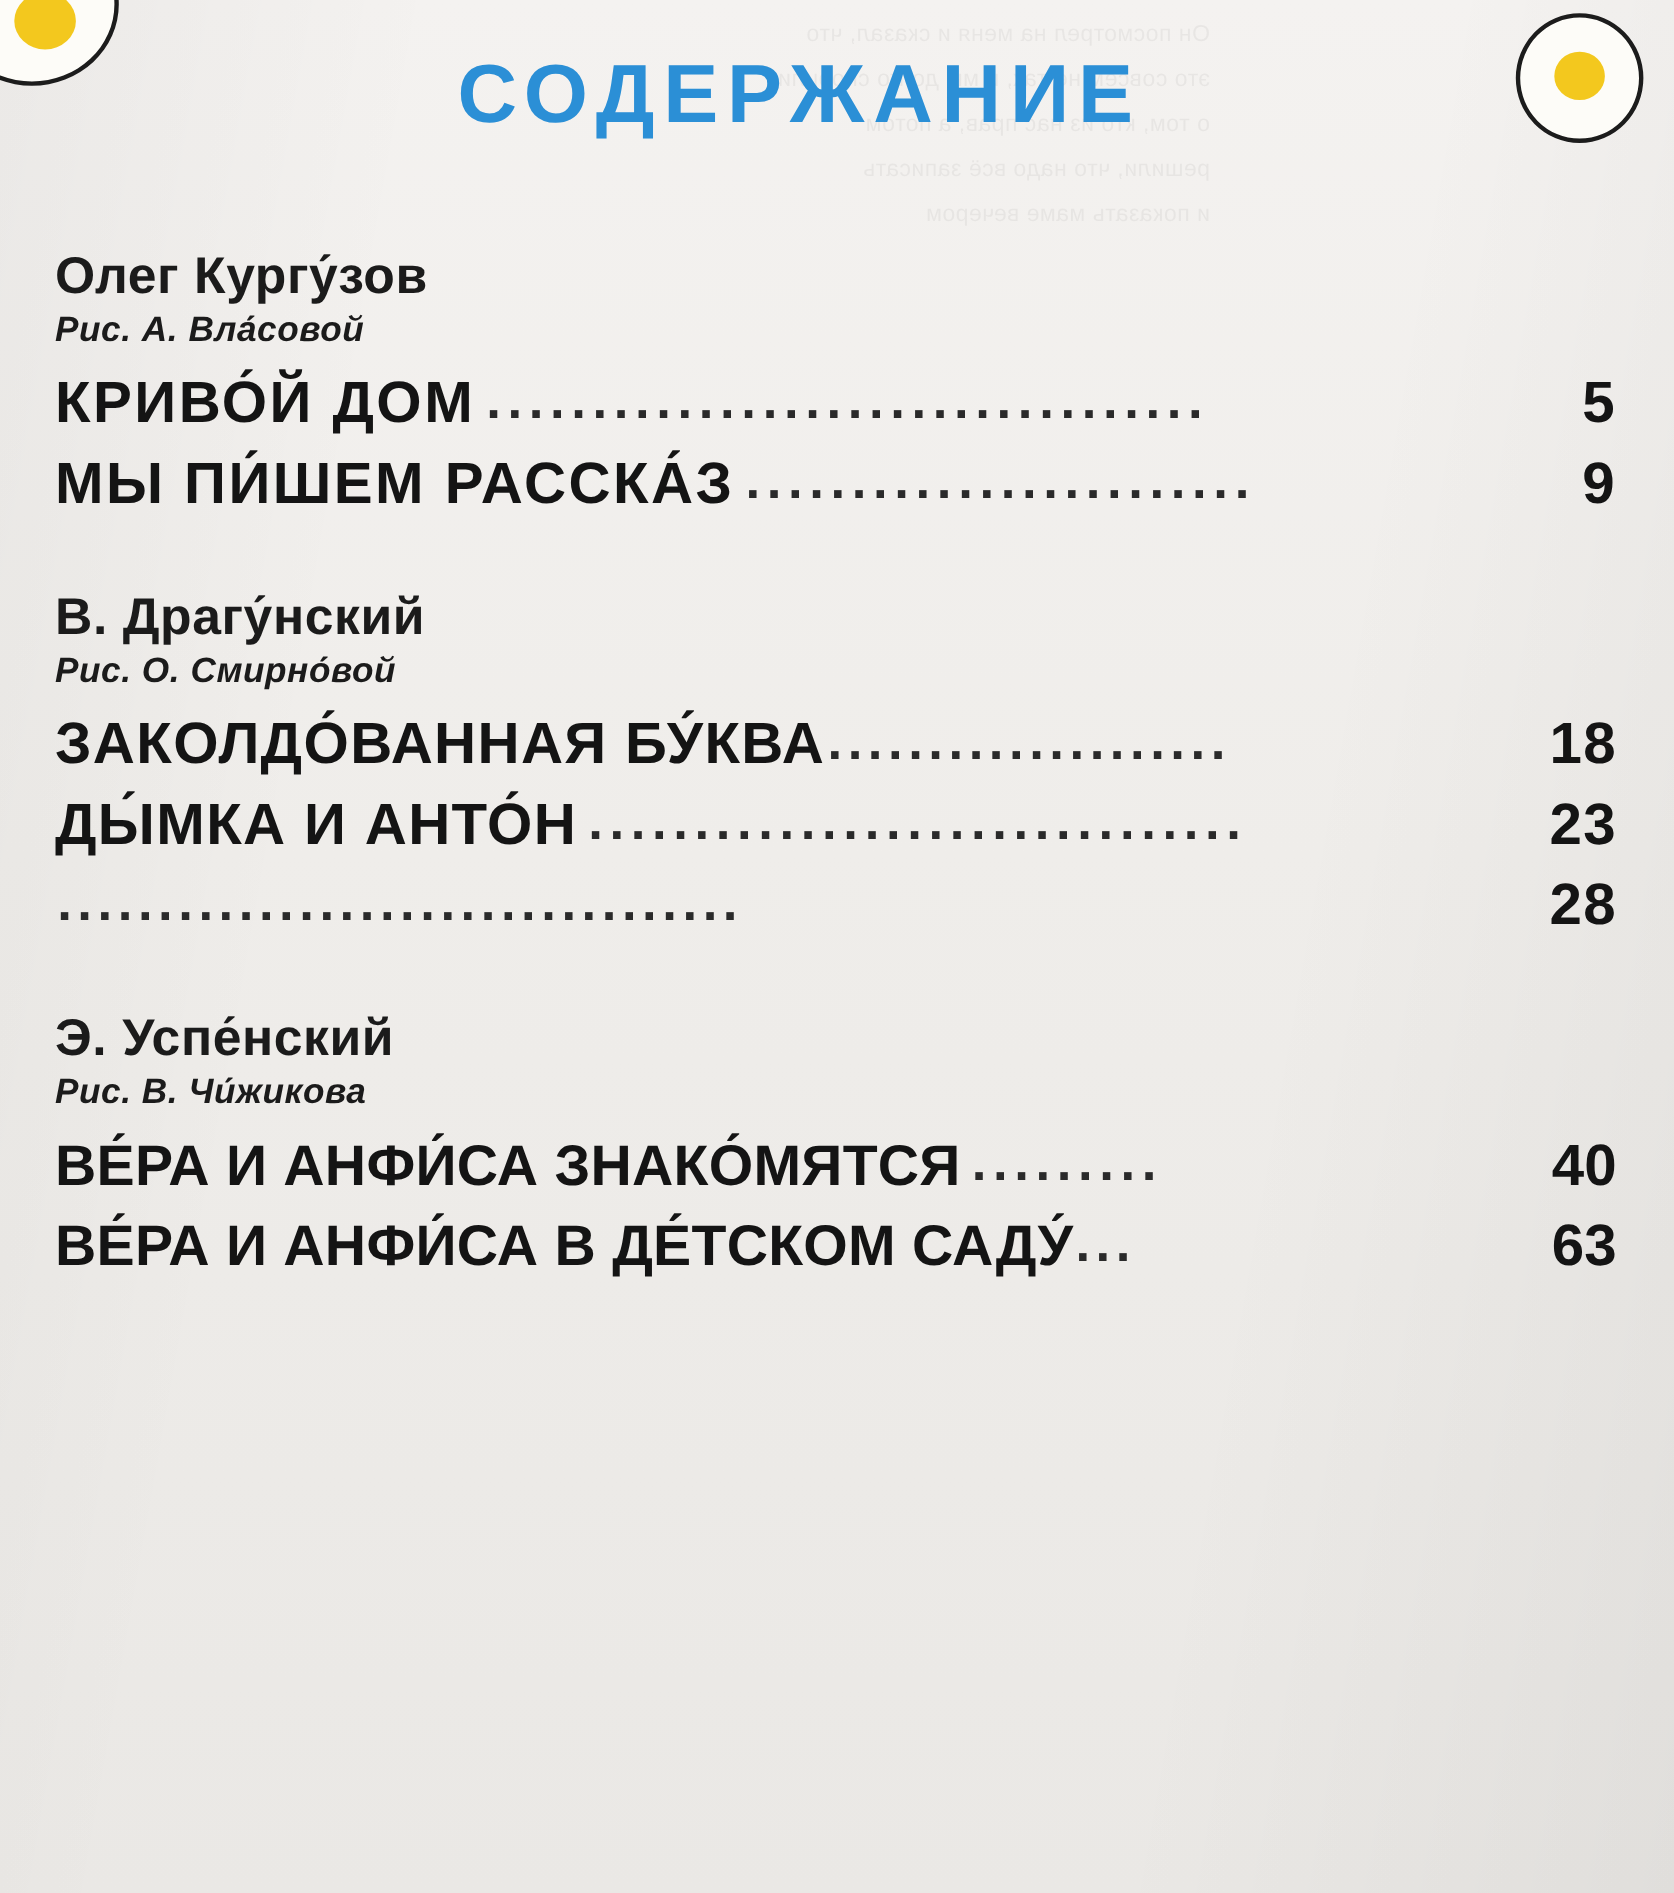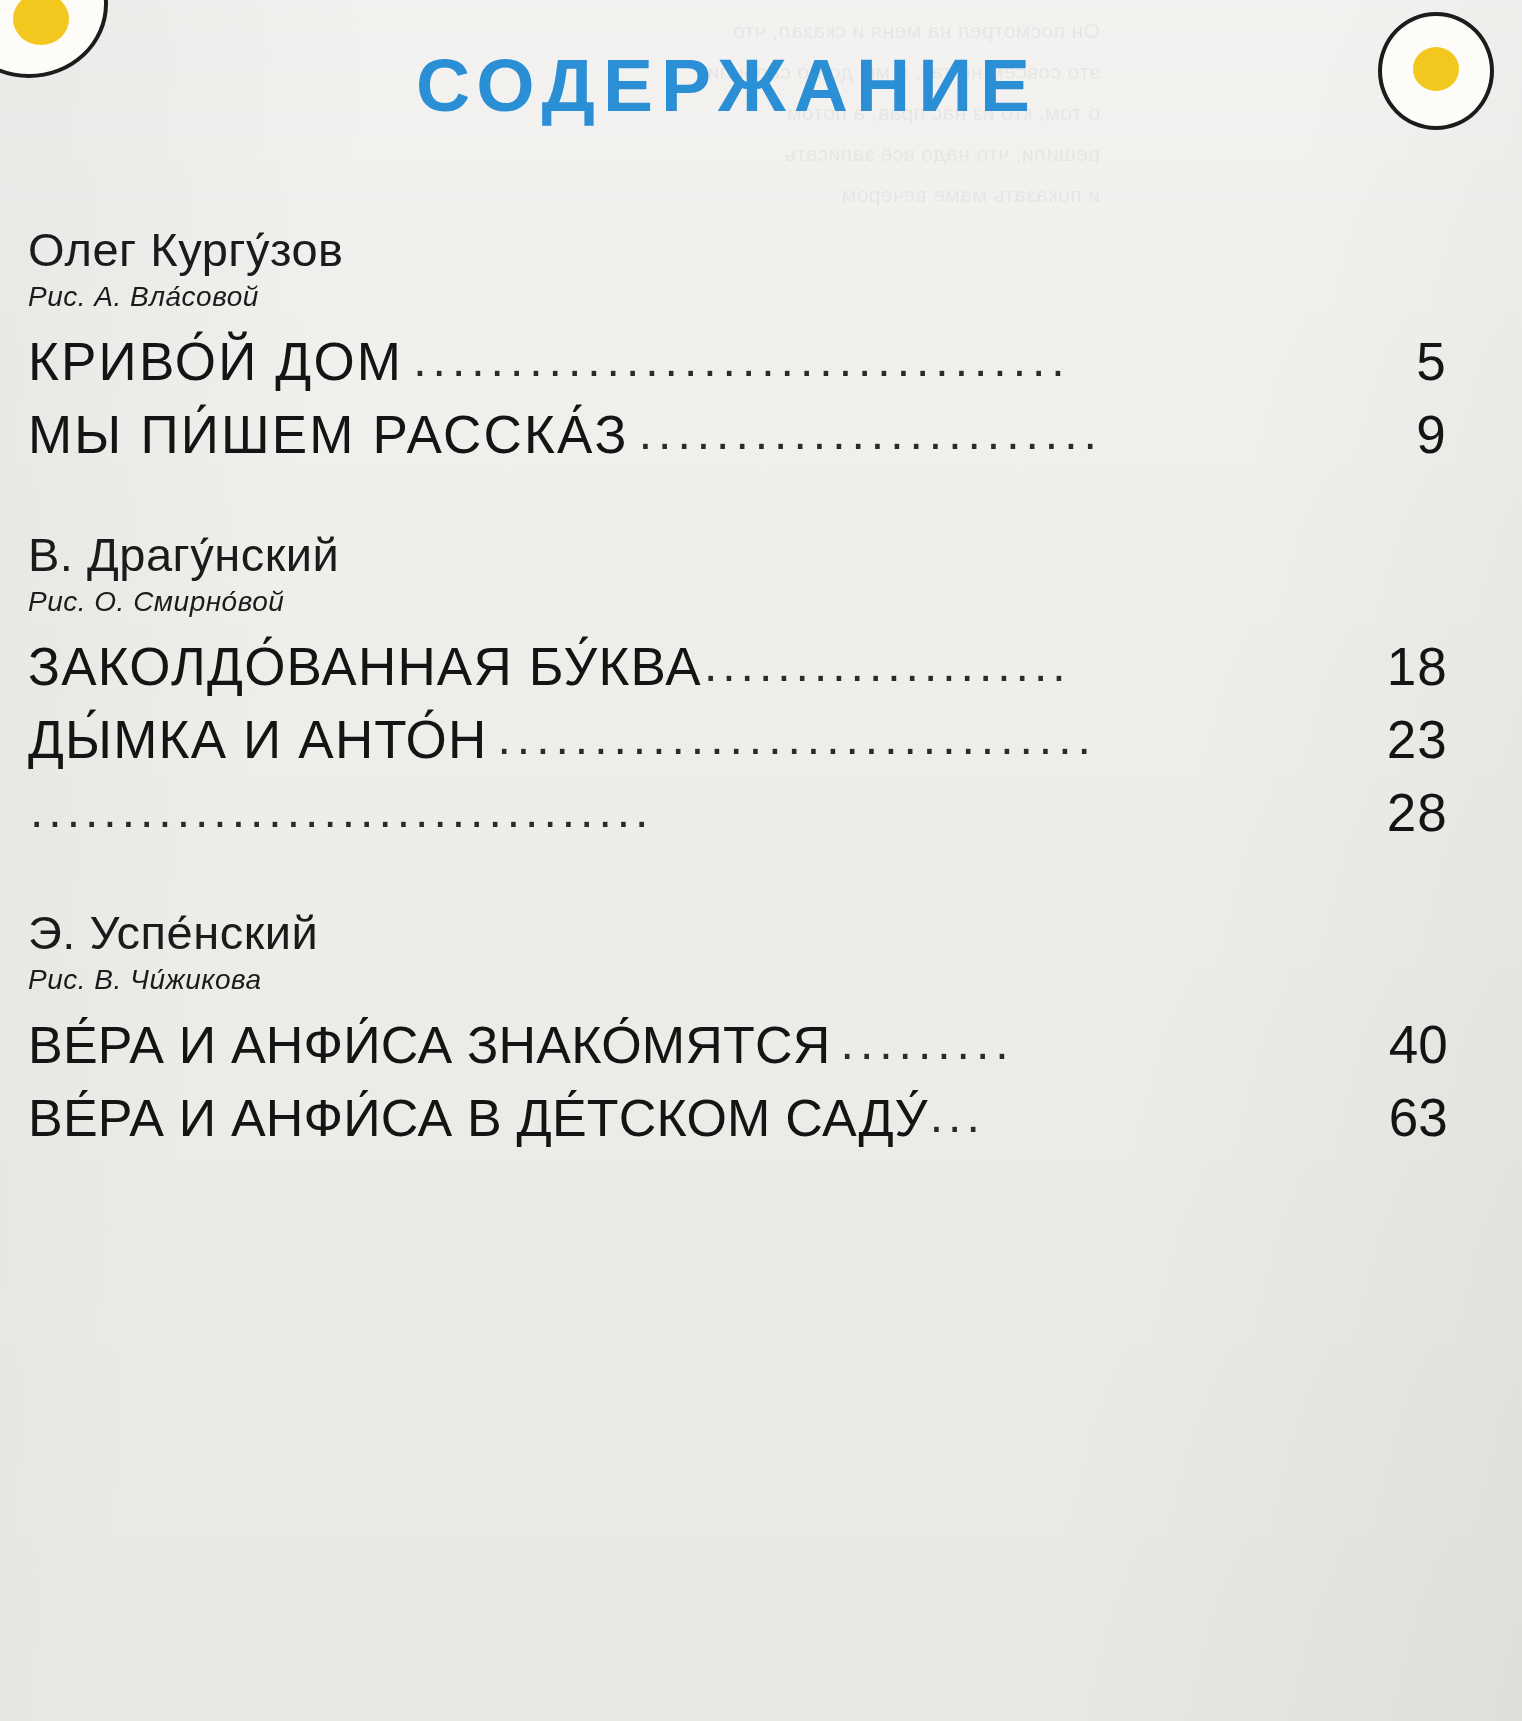--- a/index.html
+++ b/index.html
@@ -88,38 +88,39 @@
     text-align: center;
     color: #2b8fd6;
     font-size: 75px;
     font-weight: bold;
     letter-spacing: 8px;
     transform: translateX(-34px);
   }
 
   .content {
     position: absolute;
-    left: 28px;
+    left: 50px;
     top: 222px;
     width: 1420px;
+    font-weight: bold;
   }
 
   .group {
     margin-bottom: 62px;
   }
   .group:last-child { margin-bottom: 2px; }
 
   .author {
     font-size: 47px;
     color: #1b1b1b;
     letter-spacing: 0.5px;
     margin-bottom: 4px;
   }
   .illustrator {
-    font-size: 28px;
+    font-size: 32px;
     font-style: italic;
     color: #1b1b1b;
     letter-spacing: 0.5px;
     margin-bottom: 18px;
   }
 
   .entry {
     display: flex;
     align-items: baseline;
     font-size: 53px;

